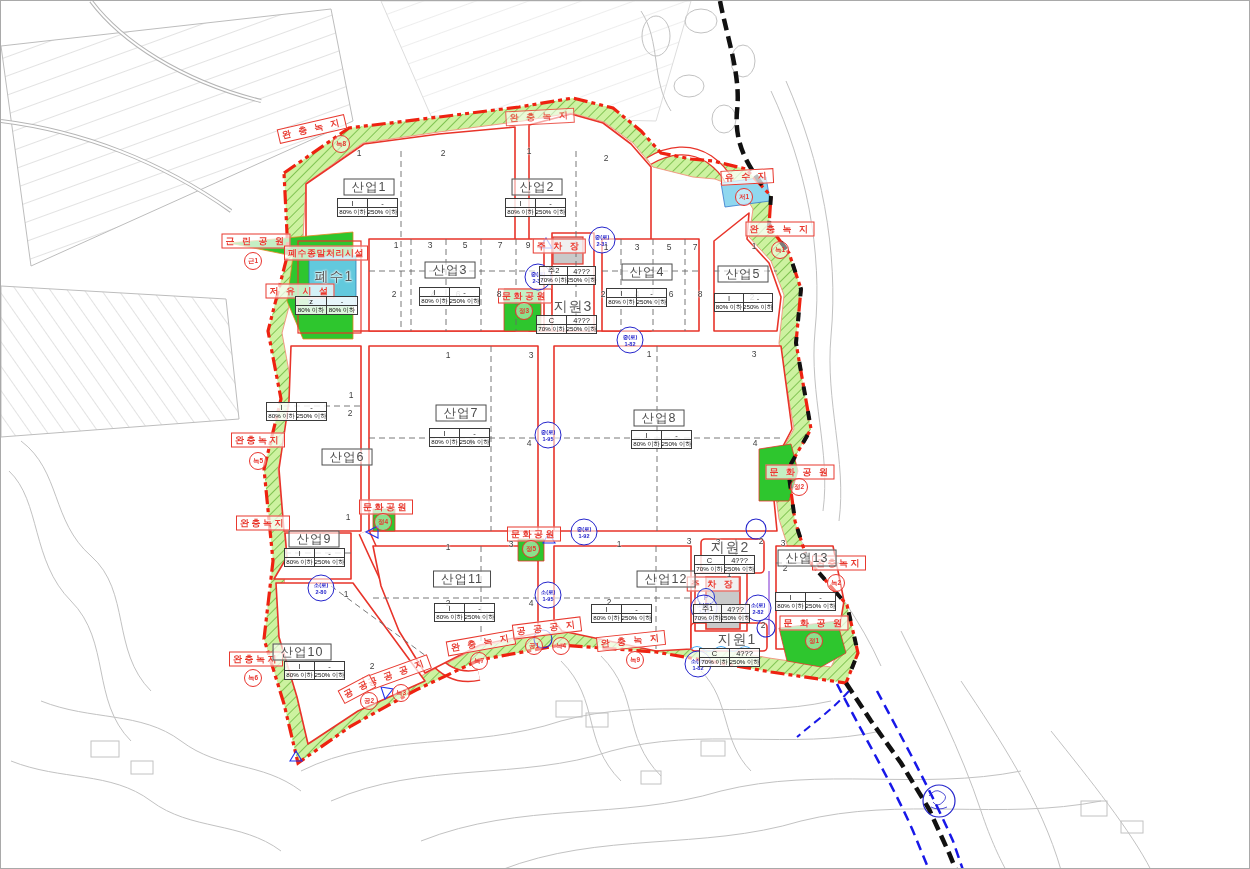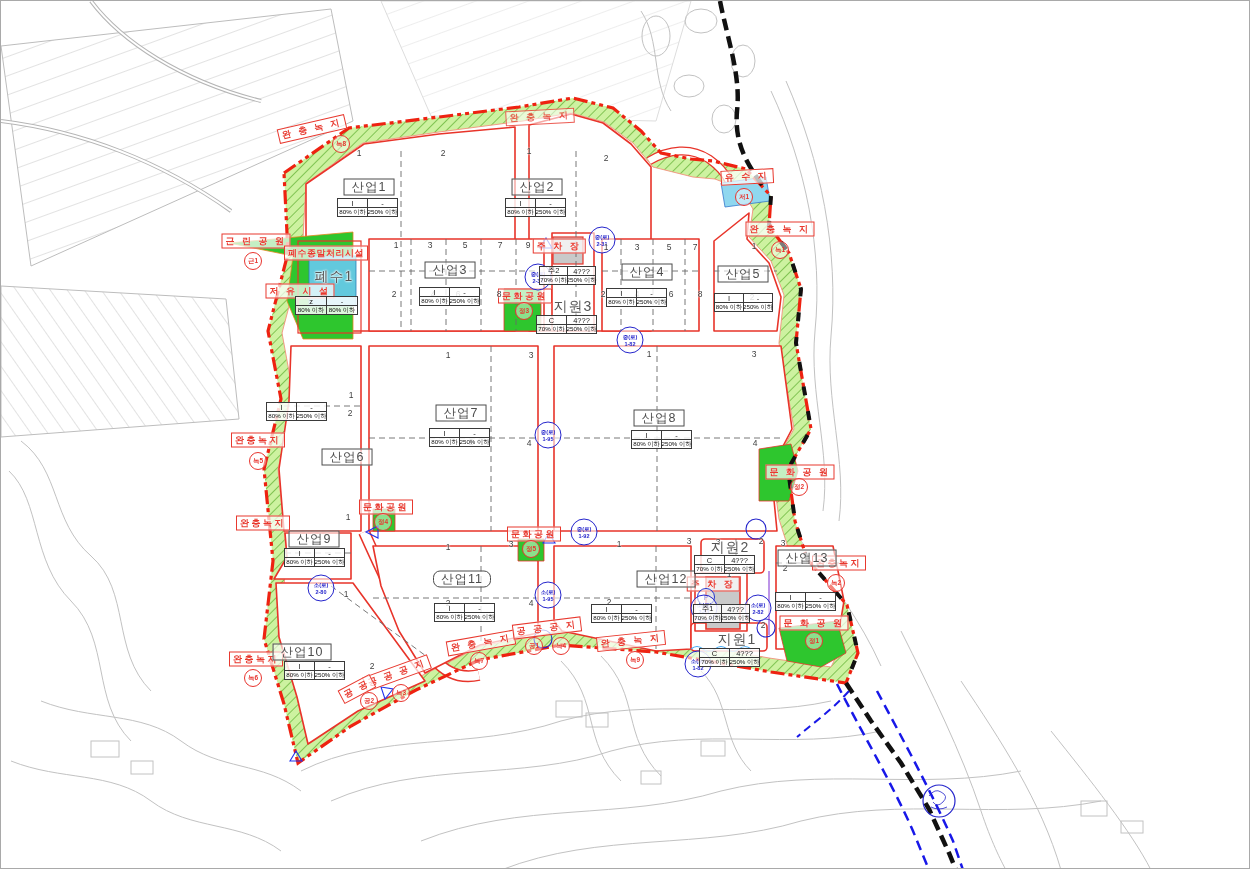--- a/index.html
+++ b/index.html
@@ -428,21 +428,21 @@
       <div class="ltab" style="left: 315px; top: 661px; width: 62px;">
         <div class="row">
           <div class="cell hd" style="width: 31px;">I</div>
           <div class="cell hd" style="width: 31px;">-</div>
         </div>
         <div class="row">
           <div class="cell vl" style="width: 31px;">80% 이하</div>
           <div class="cell vl" style="width: 31px;">250% 이하</div>
         </div>
       </div>
-      <div class="lname boxed" style="left: 461px; top: 578px; border-radius: 7px;">산업11</div>
+      <div class="lname boxed" style="left: 461px; top: 578px;">산업11</div>
       <div class="ltab" style="left: 465px; top: 603px; width: 62px;">
         <div class="row">
           <div class="cell hd" style="width: 31px;">I</div>
           <div class="cell hd" style="width: 31px;">-</div>
         </div>
         <div class="row">
           <div class="cell vl" style="width: 31px;">80% 이하</div>
           <div class="cell vl" style="width: 31px;">250% 이하</div>
         </div>
       </div>

